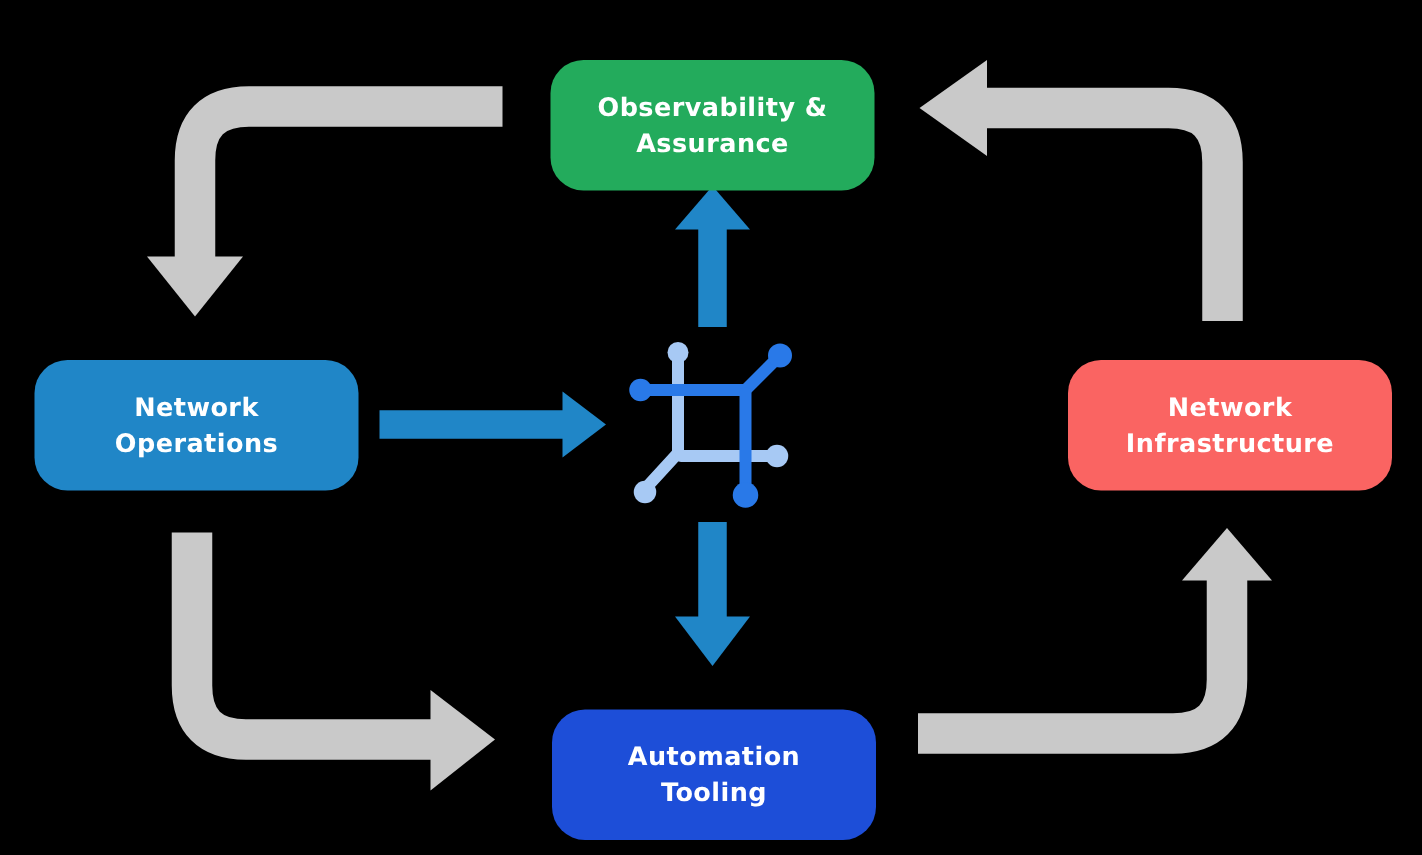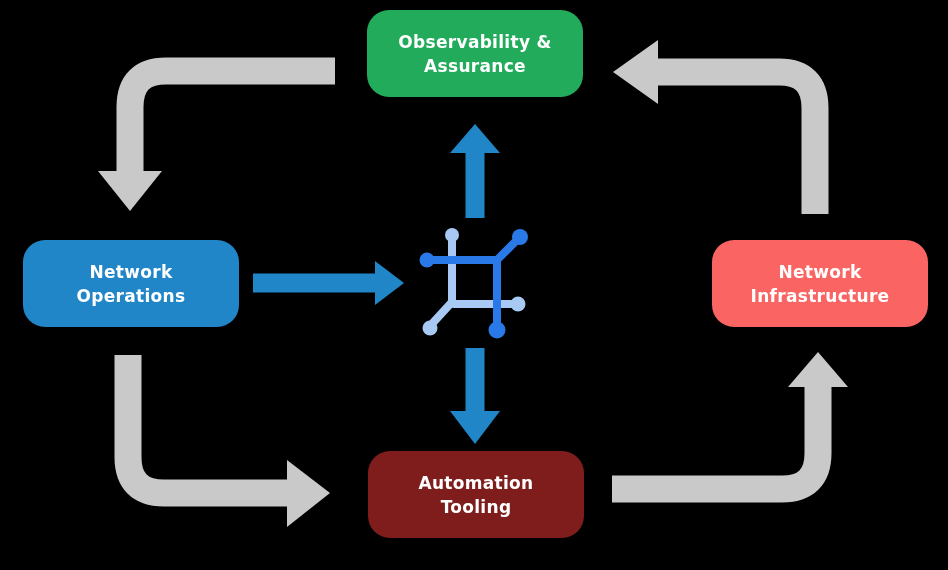--- a/index.html
+++ b/index.html
@@ -31,21 +31,21 @@
     text-align: center;
   }
   .node-label {
     color: #FFFFFF;
     font-size: 17px;
     font-weight: 600;
     line-height: 24px;
     letter-spacing: 0.3px;
     white-space: pre-line;
   }
-  .node-top    { left: 367px; top: 10px;  }
+  .node-top    { left: 367px; top: 40px;  }
   .node-left   { left: 23px;  top: 240px; }
   .node-right  { left: 712px; top: 240px; }
   .node-bottom { left: 368px; top: 451px; }
 </style>
 </head>
 <body>
 
 <div class="canvas">
 
   <svg class="layer" width="948" height="570" viewBox="0 0 948 570">
@@ -115,18 +115,18 @@
   <div class="node node-left" style="background: rgb(32, 134, 199);">
     <span class="node-label">Network
 Operations</span>
   </div>
 
   <div class="node node-right" style="background: rgb(250, 100, 98);">
     <span class="node-label">Network
 Infrastructure</span>
   </div>
 
-  <div class="node node-bottom" style="background: #7f1d1d;">
+  <div class="node node-bottom" style="background: #1d4ed8; margin-top: 22px;">
     <span class="node-label">Automation
 Tooling</span>
   </div>
 
 </div>
 
 </body></html>

